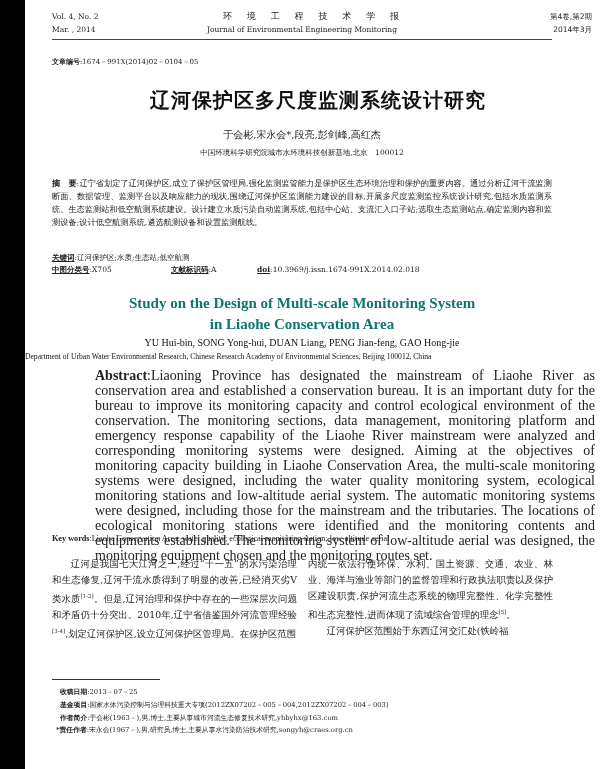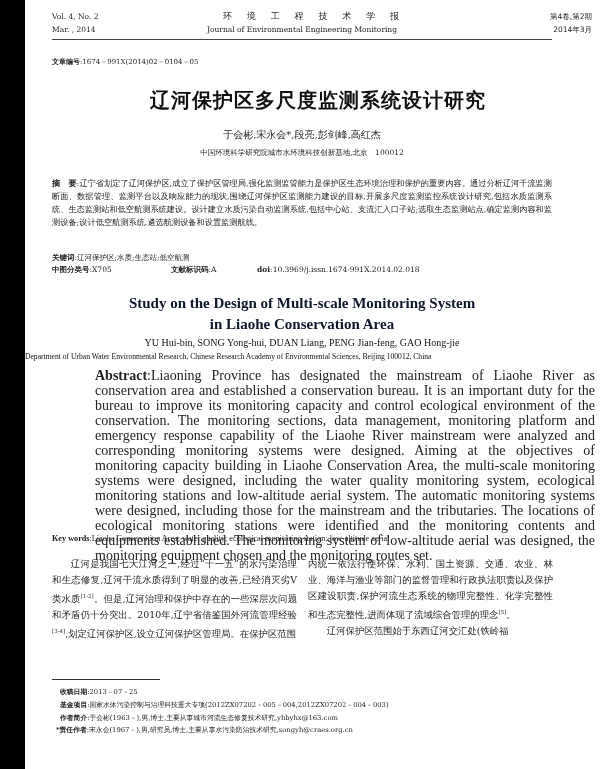--- a/index.html
+++ b/index.html
@@ -22,24 +22,24 @@
     letter-spacing:1px; color:#111; left:0; width:554px; text-align:center;
   }
   .authors-cn { font-size:10px; left:0; width:554px; text-align:center; color:#222; }
   .affil-cn { font-size:7.5px; left:0; width:554px; text-align:center; color:#222; }
   .abs-cn {
     position:absolute; left:27px; width:500px; font-size:8.2px; line-height:13px;
     color:#222; white-space:normal; text-align:justify;
   }
   .abs-cn b { font-weight:bold; }
   .meta-line { font-size:7.5px; color:#222; }
-  .meta-line b { font-weight:bold; }
+  .meta-line b { font-weight:bold;text-decoration:underline; }
   .title-en {
     font-family:"Liberation Serif", serif; font-weight:bold; font-size:15px;
-    left:0; width:554px; text-align:center; color:#0f172a; line-height:20px;
+    left:0; width:554px; text-align:center; color:#0f766e; line-height:20px;
   }
   .authors-en { font-family:"Liberation Serif", serif; font-size:10px; left:0; width:554px; text-align:center; }
   .affil-en { font-family:"Liberation Serif", serif; font-size:7.6px; left:0; width:554px; text-align:left; }
   .abs-en {
     position:absolute; left:27px; width:500px; font-family:"Liberation Serif", serif;
     font-size:14px; line-height:15px; color:#222; white-space:normal; text-align:justify;margin-left:43px;
   }
   .abs-en b { font-weight:bold; }
   .kw-en { font-family:"Liberation Serif", serif; font-size:8.2px; color:#222; }
   .kw-en b { font-weight:bold; }

